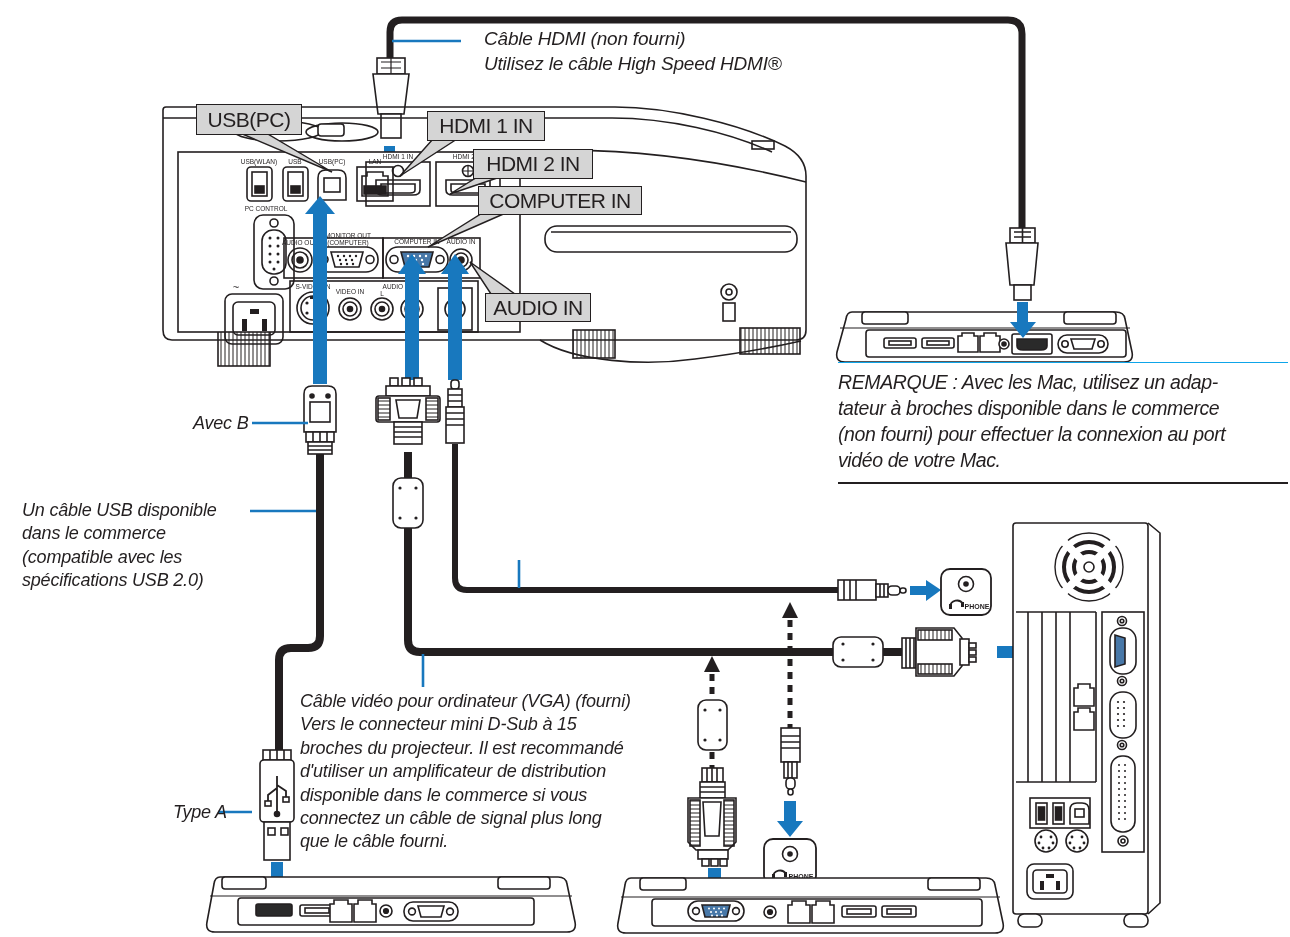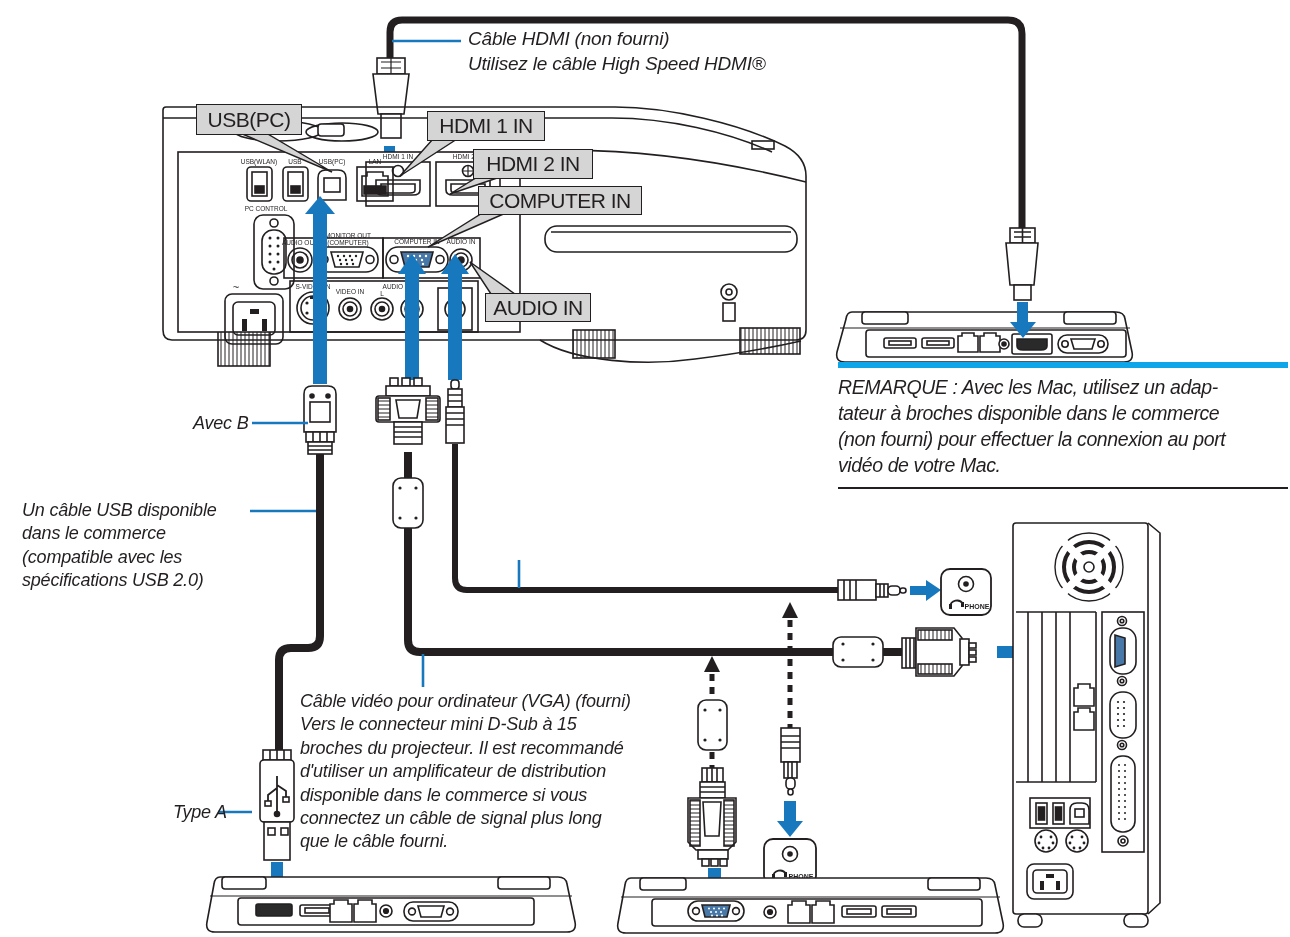--- a/index.html
+++ b/index.html
@@ -1,26 +1,26 @@
 <!DOCTYPE html>
 <html><head>
 <meta charset="utf-8">
 <style>
   html,body{margin:0;padding:0;background:#fff;}
   #stage{position:relative;width:1290px;height:937px;background:#fff;overflow:hidden;
          font-family:"Liberation Sans",sans-serif;color:#231f20;}
   #art{position:absolute;left:0;top:0;}
   .ann{position:absolute;font-style:italic;font-size:18px;line-height:1.3;
        white-space:pre-line;letter-spacing:-0.2px;color:#231f20;}
-  .ann.big{font-size:19px;}
+  .ann.big{font-size:19px;margin-left:16px;}
   .callout{position:absolute;background:#d5d5d5;border:1.6px solid #231f20;
            display:flex;align-items:center;justify-content:center;
            font-size:21px;letter-spacing:-0.5px;color:#231f20;white-space:nowrap;}
   .remarque{position:absolute;left:838px;top:362px;width:450px;
-            border-top:6px solid #0ea5e9;border-bottom:2px solid #231f20;
+            border-top:1px solid #0ea5e9;border-bottom:2px solid #231f20;
             padding:7px 0 8px 0;font-style:italic;font-size:19.5px;line-height:1.33;
             white-space:pre-line;letter-spacing:-0.4px;}
   svg text{font-family:"Liberation Sans",sans-serif;fill:#231f20;}
   .plbl{font-size:6.5px;text-anchor:middle;}
 </style>
 </head>
 <body>
 
 <div id="stage">
 

